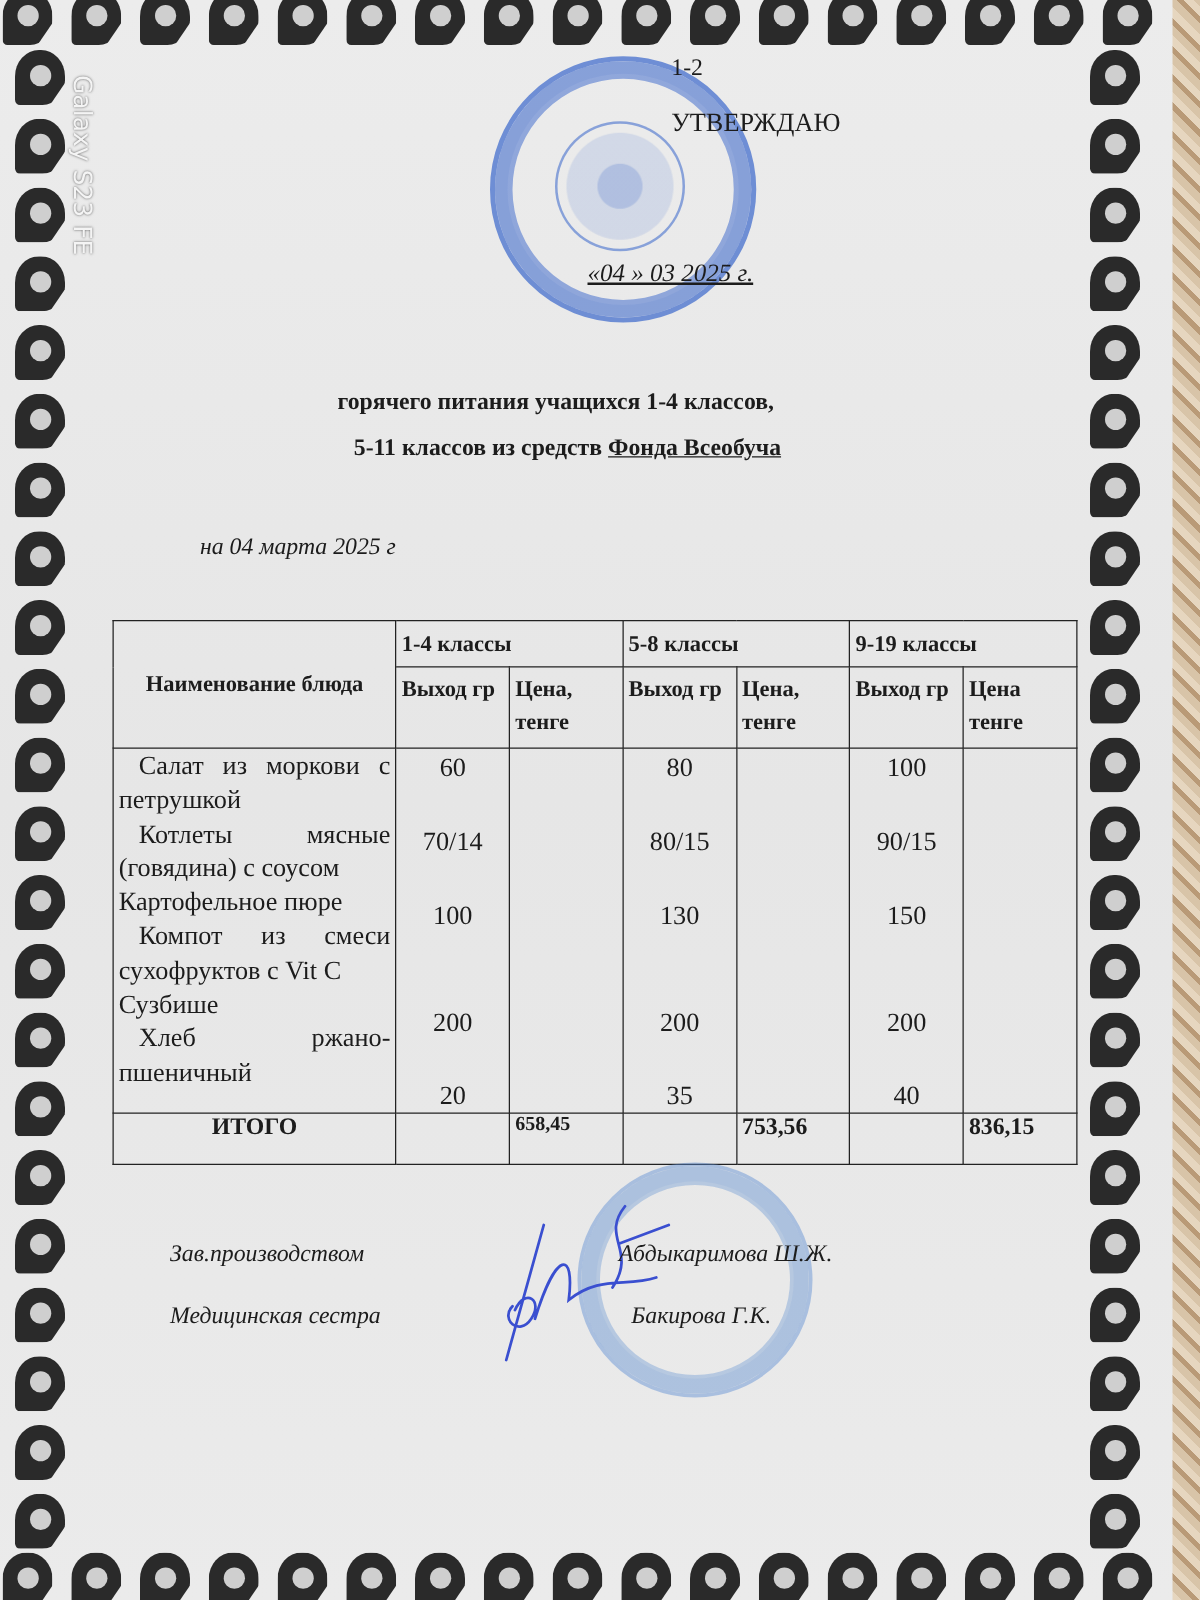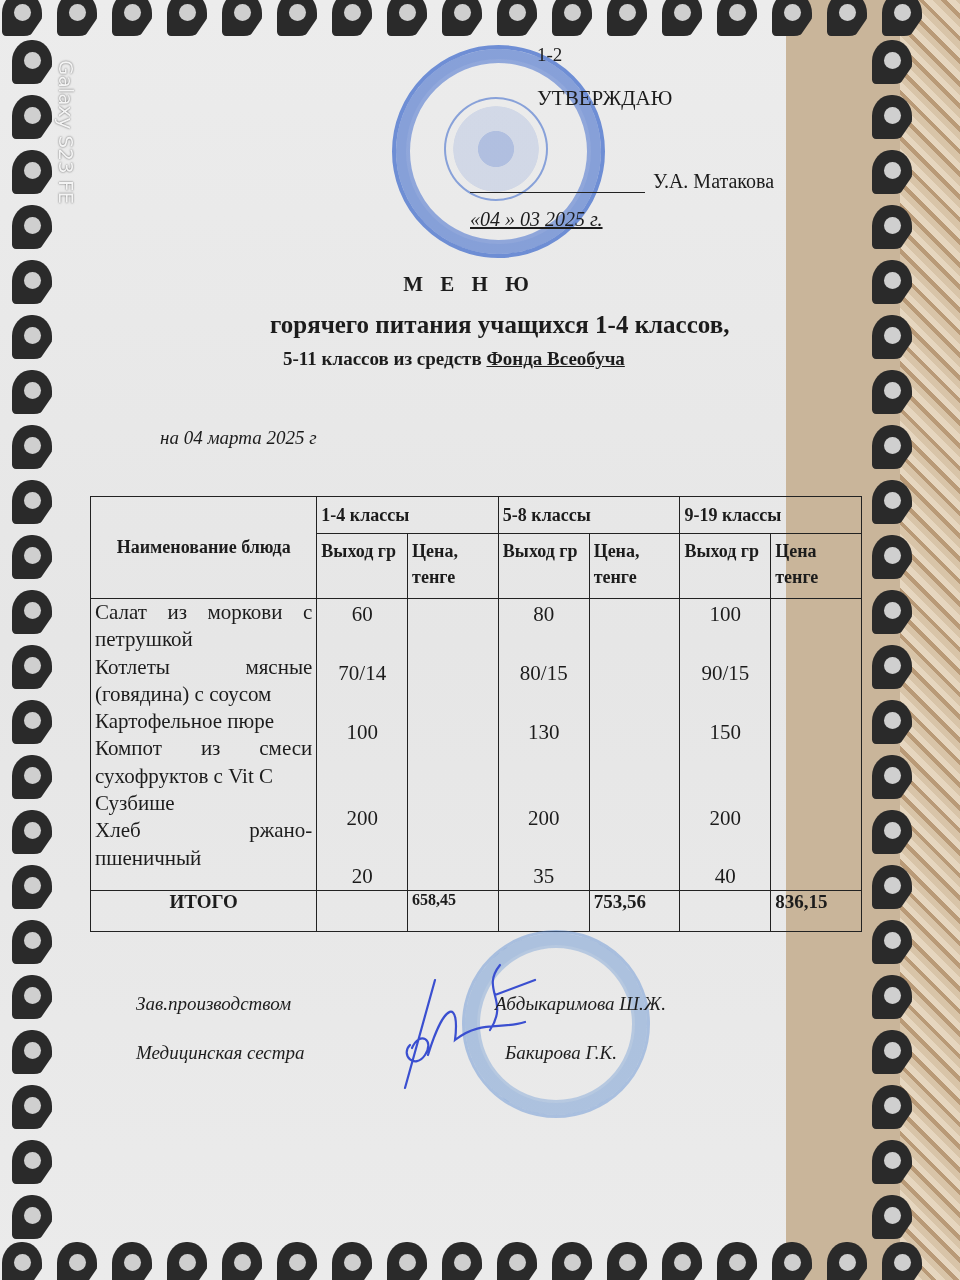--- a/index.html
+++ b/index.html
@@ -7,21 +7,21 @@
       width: 960px; height: 1280px; overflow: hidden; position: relative;
       background: #c9b59a;
       font-family: "Liberation Serif", serif;
       color: #1c1c1c;
     }
     .tablecloth {
       position: absolute; right: 0; top: 0; width: 60px; height: 1280px;
       background: repeating-linear-gradient(45deg, #d8c4a8 0 6px, #b99a77 6px 10px, #e6d6bf 10px 16px);
     }
     .paper {
-      position: absolute; left: 0; top: 0; width: 786px; height: 1280px;
+      position: absolute; left: 0; top: 0; width: 938px; height: 1280px;
       background: linear-gradient(180deg, #ececec 0%, #e6e6e6 50%, #ebebeb 100%);
     }
     
     .orn {
       position: absolute; width: 40px; height: 44px;
       background: #2a2a2a;
       border-radius: 48% 48% 45% 10%;
       clip-path: polygon(15% 0, 100% 0, 100% 60%, 70% 100%, 0 100%, 0 30%);
     }
     .orn::after {
@@ -64,38 +64,38 @@
     .stamp2 {
       position: absolute; left: 462px; top: 930px; width: 182px; height: 182px;
       border-radius: 50%; border: 3px solid rgba(90,140,210,0.45);
       box-shadow: inset 0 0 0 12px rgba(90,140,210,0.1), inset 0 0 0 15px rgba(90,140,210,0.35);
     }
     .signature {
       position: absolute; left: 400px; top: 960px; width: 140px; height: 130px;
     }
 
     .title { left: 0; width: 938px; text-align: center; top: 272px; font-size: 21px; font-weight: bold; letter-spacing: 6px; padding-left: 0; }
-    .subtitle1 { left: 270px; top: 311px; font-size: 25px; font-weight: bold; }
+    .subtitle1 { left: 270px; top: 311px; font-size: 19px; font-weight: bold; }
     .subtitle2 { left: 283px; top: 348px; font-size: 19px; font-weight: bold; }
     .subtitle2 u { text-decoration: underline; }
     .menu-date { left: 160px; top: 427px; font-size: 19px; font-style: italic; }
     .canteen { left: 160px; top: 462px; font-size: 19px; font-weight: bold; }
 
     table.menu {
       position: absolute; left: 90px; top: 496px; width: 772px;
       border-collapse: collapse; font-size: 21px;
     }
     table.menu td, table.menu th { border: 1px solid #222; padding: 0 4px; vertical-align: top; }
     table.menu th { font-weight: bold; font-size: 18px; text-align: left; }
     .h-group { height: 36px; text-align: right; vertical-align: middle !important; }
     .h-sub { height: 60px; line-height: 1.45; padding-top: 4px !important; }
     .h-name { vertical-align: middle !important; text-align: center !important; }
     td.dishes { width: 218px; line-height: 1.3; text-align: justify; padding-top: 3px; }
     td.dishes .dish { display: block; }
-    td.dishes .dish.multi { text-align-last: justify; }
+    td.dishes .dish.multi { text-align-last: justify; margin-left: 16px; }
     td.num { text-align: center; width: 82px; }
     td.num .v { display: block; height: 59px; line-height: 30px; }
     td.price { width: 82px; }
     .total-row td { height: 40px; font-weight: bold; vertical-align: middle; }
     .total-label { text-align: center; font-size: 19px; }
     .total-val { font-size: 16px; text-align: left; }
     .total-val.big { font-size: 19px; }
 
     .footer-role { font-size: 19px; font-style: italic; }
     .role1 { left: 136px; top: 993px; }
@@ -197,26 +197,22 @@
       <div class="orn" style="top: 1155px; left: 12px;"></div>
     </div>
 
   <div class="doc">
     <div class="stamp">
       <div class="inner"></div>
     </div>
 
     <div class="abs page-num">1-2</div>
     <div class="abs approve">УТВЕРЖДАЮ</div>
-    <div class="abs sign-line">
-      <span class="line"></span><span>У.А. Матакова</span>
-    </div>
     <div class="abs approve-date">«04 » 03 2025 г.</div>
 
-    <div class="abs title">М Е Н Ю</div>
     <div class="abs subtitle1">горячего питания учащихся 1-4 классов,</div>
     <div class="abs subtitle2">
       <span>5-11 классов из средств </span><u>Фонда Всеобуча</u>
     </div>
 
     <div class="abs menu-date">на 04 марта  2025 г</div>
 
     <table class="menu">
       <tbody>
           <tr>

